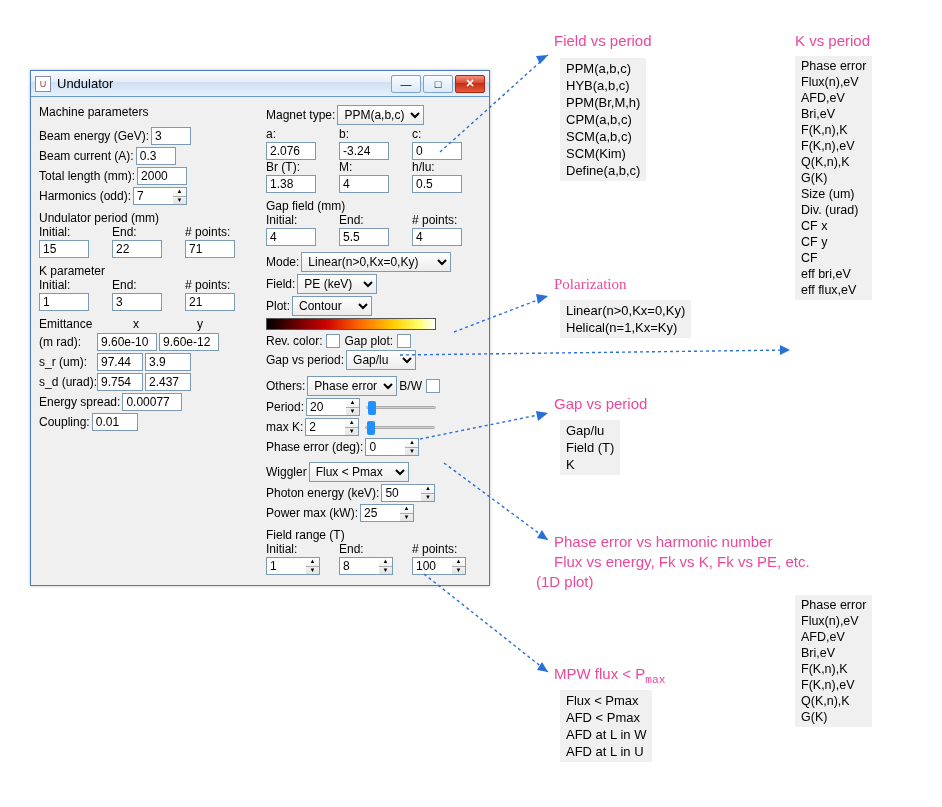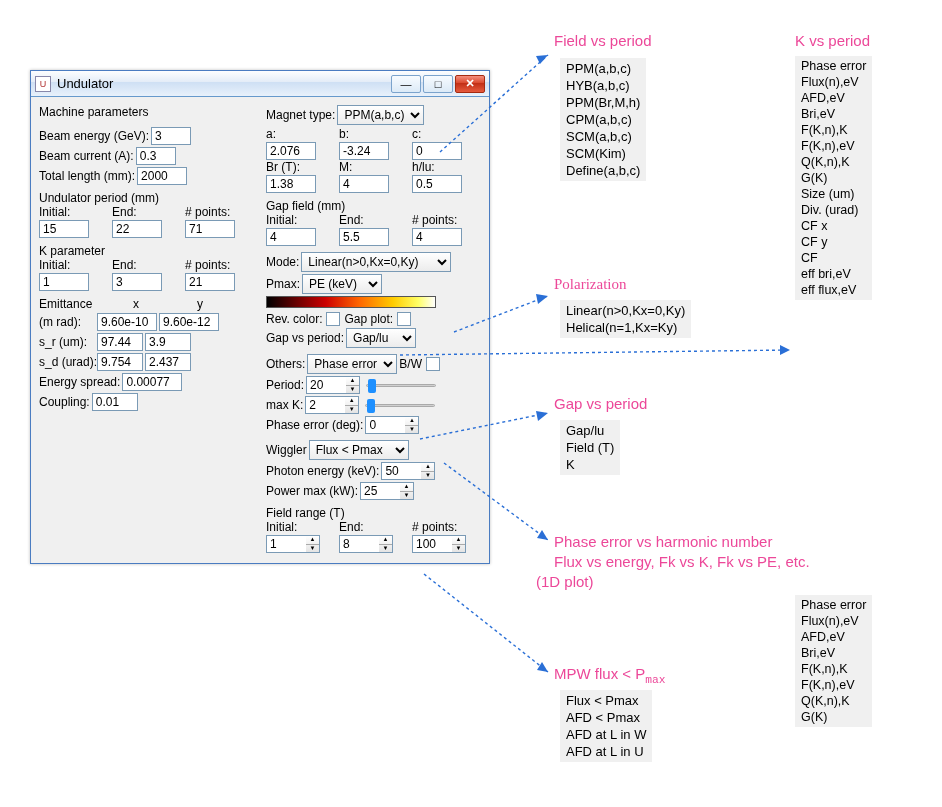--- a/index.html
+++ b/index.html
@@ -181,20 +181,30 @@
       <div class="row">
           <span class="lbl">Beam current (A):</span>
         <input type="text" class="w40" value="0.3" style="">
         </div>
 
       <div class="row">
           <span class="lbl">Total length (mm):</span>
         <input type="text" class="w50" value="2000" style="">
         </div>
 
+      <div class="row">
+          <span class="lbl">Harmonics (odd):</span>
+        <span class="mini-input">
+          <input type="text" class="w40" value="7" style="">
+          <span class="spin">
+              <div>▲</div>
+              <div>▼</div>
+            </span>
+        </span>
+      </div>
 
       <div class="sub">Undulator period (mm)</div>
       <div class="triple">
         <div>
             <label>Initial:</label>
           <input type="text" class="w50" value="15" style="">
           </div>
         <div>
             <label>End:</label>
           <input type="text" class="w50" value="22" style="">
@@ -308,24 +318,28 @@
           <input type="text" class="w50" value="4" style="">
           </div>
       </div>
 
       <div class="row sub">
           <span class="lbl">Mode:</span>
         <select class="dd" style="width:150px"><option>Linear(n&gt;0,Kx=0,Ky)</option></select>
         </div>
 
       <div class="row">
-          <span class="lbl">Pmax:</span>
+          <span class="lbl">Field:</span>
         <select class="dd" style="width:80px"><option>PE (keV)</option></select>
         </div>
 
+      <div class="row">
+          <span class="lbl">Plot:</span>
+        <select class="dd" style="width:80px"><option>Contour</option></select>
+        </div>
 
       <div class="colorbar"></div>
 
       <div class="row">
           <span class="lbl">Rev. color:</span>
         <span class="chk"></span>
         <span class="lbl">Gap plot:</span>
         <span class="chk"></span>
         </div>
 

